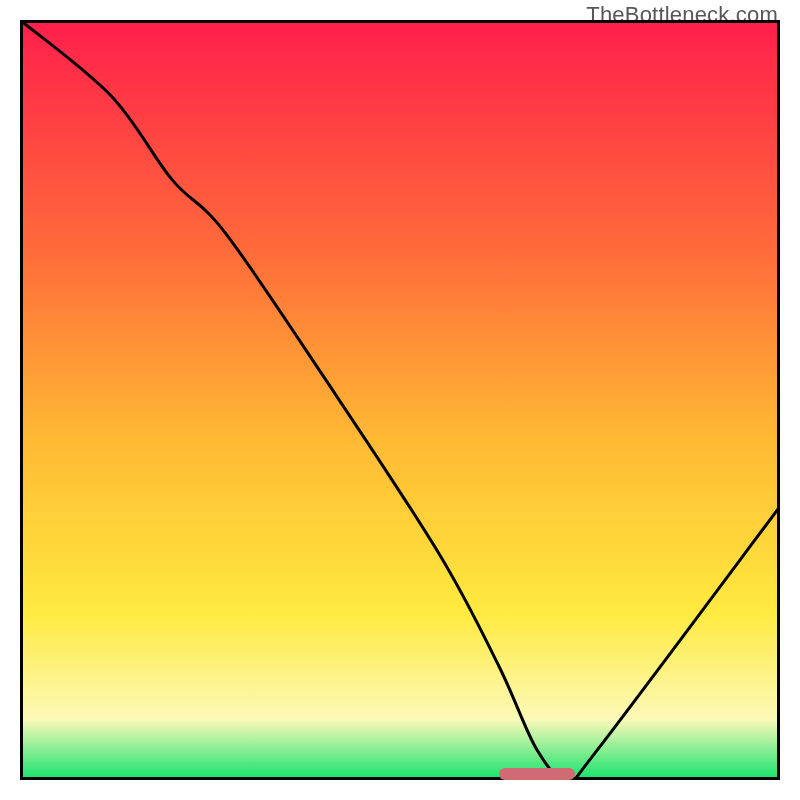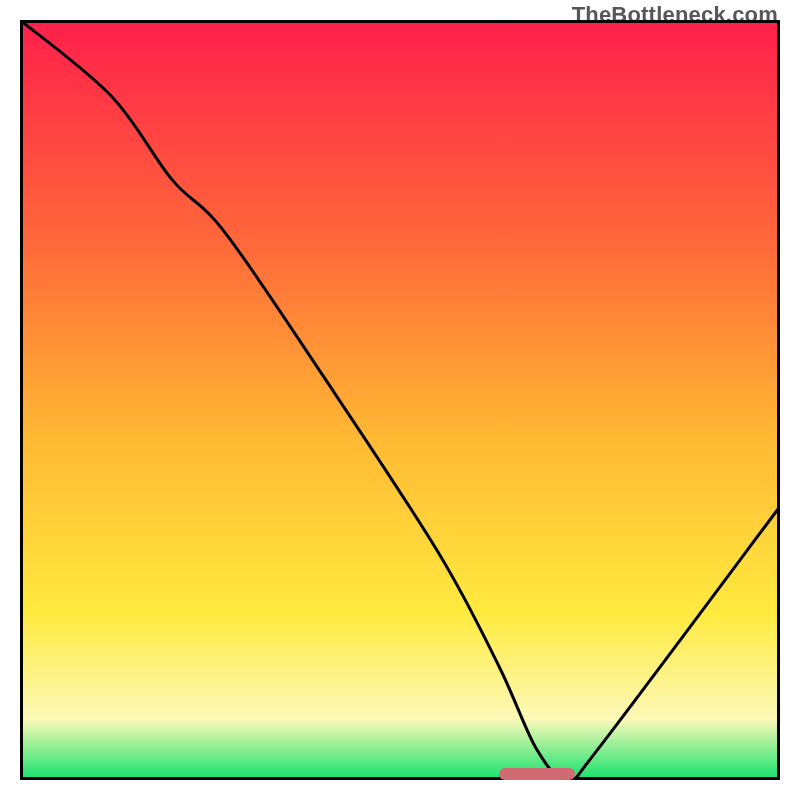--- a/index.html
+++ b/index.html
@@ -22,21 +22,21 @@
   .frame svg {
     display: block;
     width: 760px;
     height: 760px;
   }
   .watermark {
     position: absolute;
     top: 2px;
     right: 22px;
     font-size: 22px;
-    font-weight: 700;
+    font-weight: 400;
     color: #575757;
     letter-spacing: 0.2px;
   }
   .marker {
     position: absolute;
     height: 12px;
     border-radius: 6px;
     background: #d06b73;
   }
 </style>

